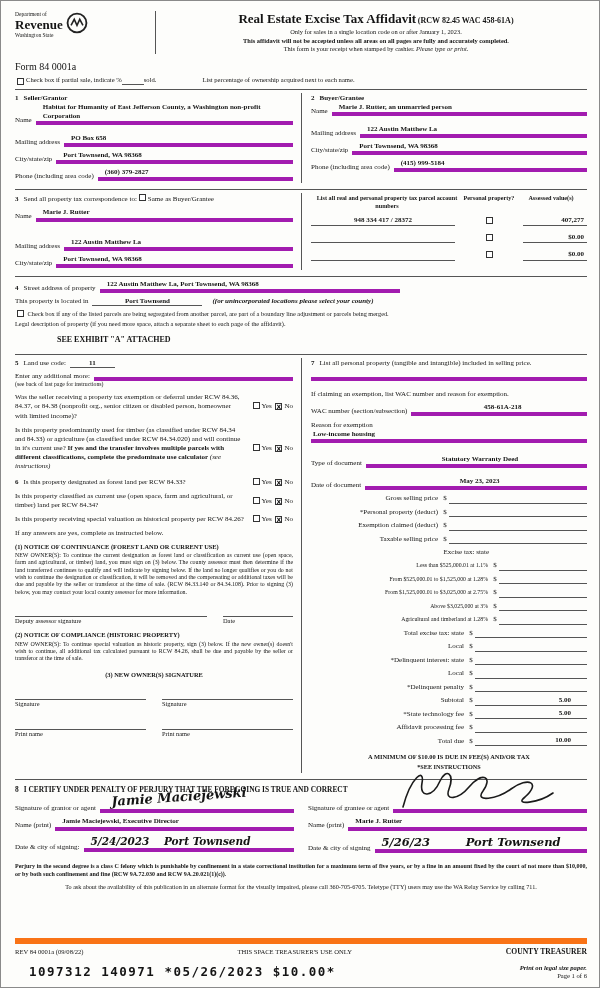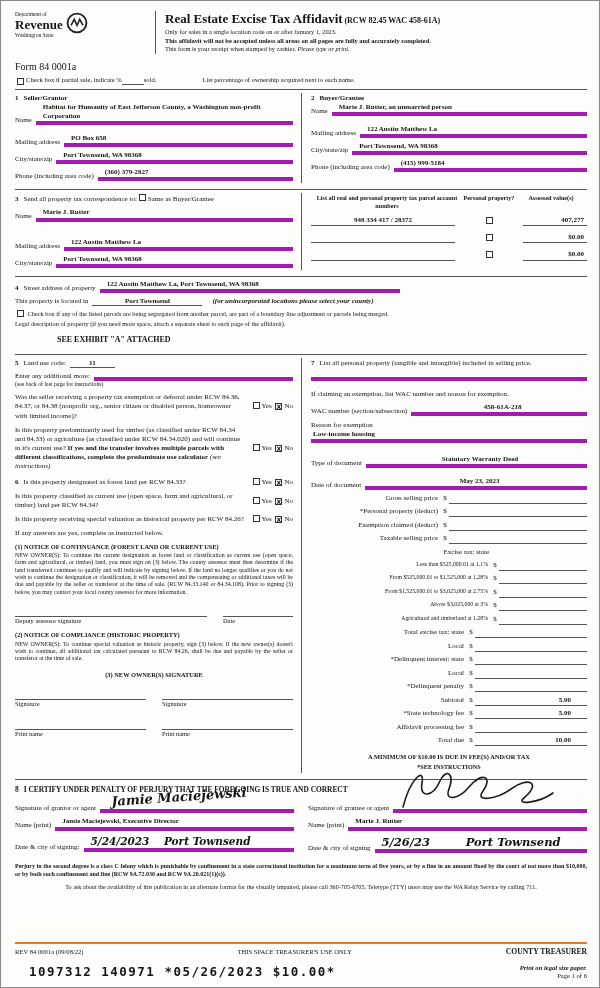--- a/index.html
+++ b/index.html
@@ -21,21 +21,21 @@
   .fvalue{flex:1;border-bottom:4px solid #a21caf;min-height:9px;padding-left:7px;font-weight:bold;position:relative;}
   .fvalue.plain{font-weight:normal}
   
   .header{display:flex;padding:2px 0 5px;}
   .logo-block{display:flex;width:138px;}
   .dept-small{font-size:5.5px}
   .dept-name{font-weight:bold;font-size:13px;line-height:1.05}
   .dept-sub{font-size:5.5px}
   .logo-icon{margin:1px 0 0 3px;}
   .vsep{width:1px;background:#555;margin:0 9px 0 2px;}
-  .title-block{flex:1;}
+  .title-block{flex:1;text-align:center;}
   .main-title{font-size:13px;font-weight:bold;}
   .rcw{font-size:8px;font-weight:bold;}
   .hnote{font-size:6.4px;line-height:1.35;}
   
   .formno-band{padding:1px 0 4px;}
   .form-no{font-size:10px;}
   .partial-row{display:flex;align-items:flex-end;margin-top:3px;font-size:6.6px;}
   .ownership{margin-left:46px;}
   
   .band{border-top:1px solid #555;padding:3px 0 6px;}
@@ -57,21 +57,21 @@
   .qtext{flex:1;padding-right:6px;}
   .yn{white-space:nowrap;align-self:center;}
   .notice-title{font-weight:bold;margin-top:5px;font-size:6.4px;}
   .notice-body{font-size:5.9px;text-align:justify;margin-top:1px;line-height:1.25;}
   .sigpair{display:flex;gap:16px;margin-top:11px;}
   .sigcol{flex:1;}
   .sigcol.date{flex:0 0 70px;}
   .sigline{border-bottom:1px solid #555;height:10px;}
   .siglabel{font-size:6.4px;}
   
-  .arow{display:flex;align-items:flex-start;margin-top:3.5px;}
+  .arow{display:flex;align-items:center;margin-top:3.5px;}
   .alabel{flex:1;text-align:right;padding-right:3px;white-space:nowrap;}
   .adollar{width:8px;text-align:center;}
   .aval{border-bottom:1px solid #555;text-align:right;padding-right:16px;font-weight:bold;height:10px;}
   .wA{width:138px}.wB{width:88px}.wC{width:112px}
   .excise-h{text-align:right;padding-right:98px;margin-top:4px;}
   .min-note{font-weight:bold;text-align:center;font-size:6.4px;margin-top:7px;}
   .see-instr{text-align:center;font-size:6.2px;margin-top:1px;font-weight:bold;}
   
   .sec8-head{display:flex;align-items:baseline;font-size:7.4px;padding-top:2px;}
   .cert-grid{display:flex;gap:14px;margin-top:4px;}
@@ -80,21 +80,21 @@
   .hand-sig{position:absolute;left:12px;bottom:-1px;font-family:"DejaVu Serif",serif;font-style:italic;
     font-size:13px;white-space:nowrap;transform:rotate(-4deg);transform-origin:left bottom;}
   .scrawl{position:absolute;left:6px;bottom:-6px;overflow:visible;}
   .hand{font-family:"DejaVu Serif",serif;font-style:italic;font-size:10.5px;white-space:pre;font-weight:bold;}
   .hand.big{font-size:11.5px;}
   
   .perjury-band{padding-top:4px;}
   .perjury-text{font-size:6px;font-weight:bold;text-align:justify;line-height:1.3;}
   .alt-text{font-size:6.2px;text-align:center;margin-top:4px;}
   .spacer{flex:1 1 0;min-height:0;}
-  .foot-row{display:flex;justify-content:space-between;border-top:2px solid #f97316;padding-top:3px;font-size:6.6px;align-items:baseline;}
+  .foot-row{display:flex;justify-content:space-between;border-top:6px solid #f97316;padding-top:3px;font-size:6.6px;align-items:baseline;}
   .county{font-weight:bold;font-size:7.6px;}
   .foot-bottom{display:flex;justify-content:space-between;margin-top:7px;align-items:flex-start;}
   .receipt{font-family:"DejaVu Sans Mono",monospace;font-weight:bold;font-size:12.5px;letter-spacing:1.5px;margin-left:14px;white-space:pre;}
   .foot-right{text-align:right;font-size:6.6px;}
 </style>
 </head>
 <body>
 
 <div class="page">
 

